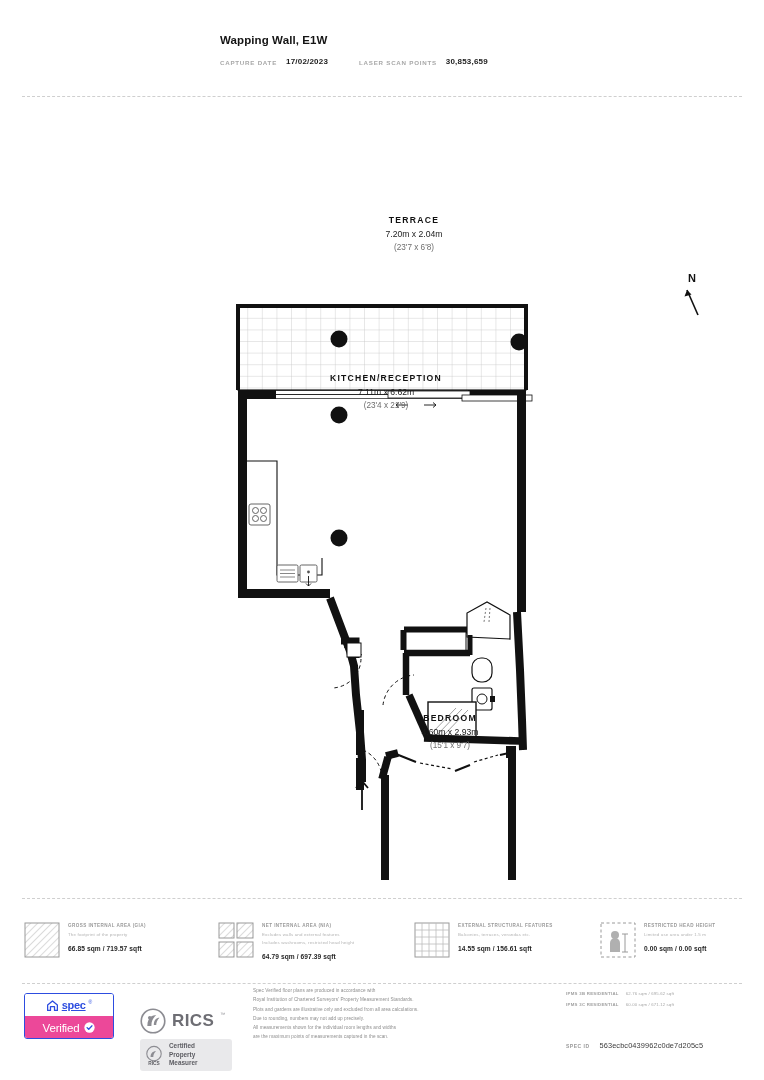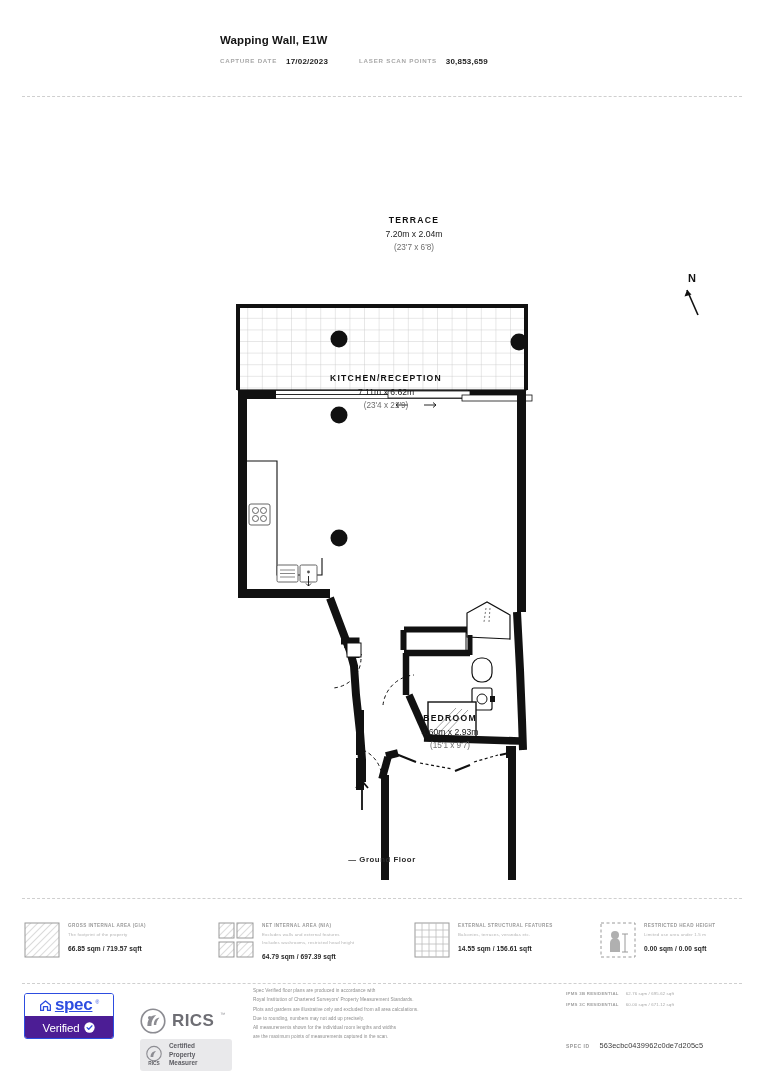--- a/index.html
+++ b/index.html
@@ -9,21 +9,21 @@
     font-family: "Liberation Sans", sans-serif;
     color: #1a1a1a;
     overflow: hidden;
   }
   .page { position: relative; width: 764px; height: 1080px; }
 
   
   .header { position: absolute; left: 0; top: 0; width: 652px; height: 96px; }
   .hdr-left { position: absolute; left: 220px; top: 34px; }
   .prop-title { font-size: 11.5px; font-weight: bold; letter-spacing: 0.1px; color: #141414; }
-  .meta-row { margin-top: 11px; display: flex; align-items: flex-start; gap: 9px; }
+  .meta-row { margin-top: 11px; display: flex; align-items: flex-end; gap: 9px; }
   .meta-key { font-size: 6.2px; letter-spacing: 0.75px; color: #a8a8a8; font-weight: bold; }
   .meta-val { font-size: 8px; font-weight: bold; color: #1c1c1c; letter-spacing: 0.2px; }
   .meta-gap { width: 13px; }
 
   .hdr-right { position: absolute; left: 508px; top: 31px; }
   .gia-label { font-size: 7.4px; letter-spacing: 1.05px; color: #a8a8a8; font-weight: normal; }
   .gia-value { margin-top: 9px; font-size: 15.5px; font-weight: normal; color: #141414; letter-spacing: -0.2px; }
 
   .dashed-sep {
     position: absolute; left: 22px; width: 720px; height: 0;
@@ -51,23 +51,23 @@
   
   .footer { position: absolute; left: 0; top: 988px; width: 764px; height: 92px; }
   .spec-badge {
     position: absolute; left: 24px; top: 5px; width: 90px; height: 46px;
     border: 1px solid #2d4de0; border-radius: 3px; overflow: hidden;
   }
   .spec-top {
     height: 22px; background: #fff; display: flex; align-items: center;
     justify-content: center; gap: 3px;
   }
-  .spec-word { font-size: 17px; font-weight: bold; color: #2d4de0; letter-spacing: -0.3px; text-decoration: underline; }
+  .spec-word { font-size: 11px; font-weight: bold; color: #2d4de0; letter-spacing: -0.3px; text-decoration: underline; }
   .spec-bot {
-    height: 23px; background: #4c1d95; display: flex; align-items: center;
+    height: 23px; background: #ec4899; display: flex; align-items: center;
     justify-content: center; gap: 5px;
   }
   .verified-word { font-size: 11.5px; color: #fff; letter-spacing: -0.2px; }
   .rics-block { position: absolute; left: 140px; top: 20px; }
   .rics-row1 { display: flex; align-items: center; gap: 6px; }
   .rics-word { font-size: 17px; font-weight: bold; color: #6e6e74; letter-spacing: 0.4px; }
   .rics-cert {
     margin-top: 5px; display: flex; align-items: center; gap: 4px;
     background: #e9e9eb; border-radius: 3px; padding: 3px 6px 3px 3px; width: 92px;
   }
@@ -229,21 +229,20 @@
 
       <text x="386" y="271" text-anchor="middle" font-family="Liberation Sans, sans-serif" font-size="8.6" font-weight="bold" letter-spacing="1.25" fill="#111">KITCHEN/RECEPTION</text>
       <text x="386" y="285" text-anchor="middle" font-family="Liberation Sans, sans-serif" font-size="8.6" fill="#1a1a1a">7.11m x 6.62m</text>
       <text x="386" y="298" text-anchor="middle" font-family="Liberation Sans, sans-serif" font-size="8.2" fill="#6e6e6e">(23'4 x 21'9)</text>
 
       <text x="450" y="611" text-anchor="middle" font-family="Liberation Sans, sans-serif" font-size="8.6" font-weight="bold" letter-spacing="1.25" fill="#111">BEDROOM</text>
       <text x="450" y="625" text-anchor="middle" font-family="Liberation Sans, sans-serif" font-size="8.6" fill="#1a1a1a">4.60m x 2.93m</text>
       <text x="450" y="638" text-anchor="middle" font-family="Liberation Sans, sans-serif" font-size="8.2" fill="#6e6e6e">(15'1 x 9'7)</text>
     </svg>
 
-    <div class="floor-caption">— Ground Floor</div>
   </div>
 
   <div class="dashed-sep" style="top:898px;"></div>
 
   <div class="legend">
 
     <div class="leg-item" style="left:24px; top:10px;">
       <svg class="leg-swatch" viewBox="0 0 36 36">
         <defs>
           <pattern id="hatch1" width="5" height="5" patternUnits="userSpaceOnUse" patternTransform="rotate(45)">

